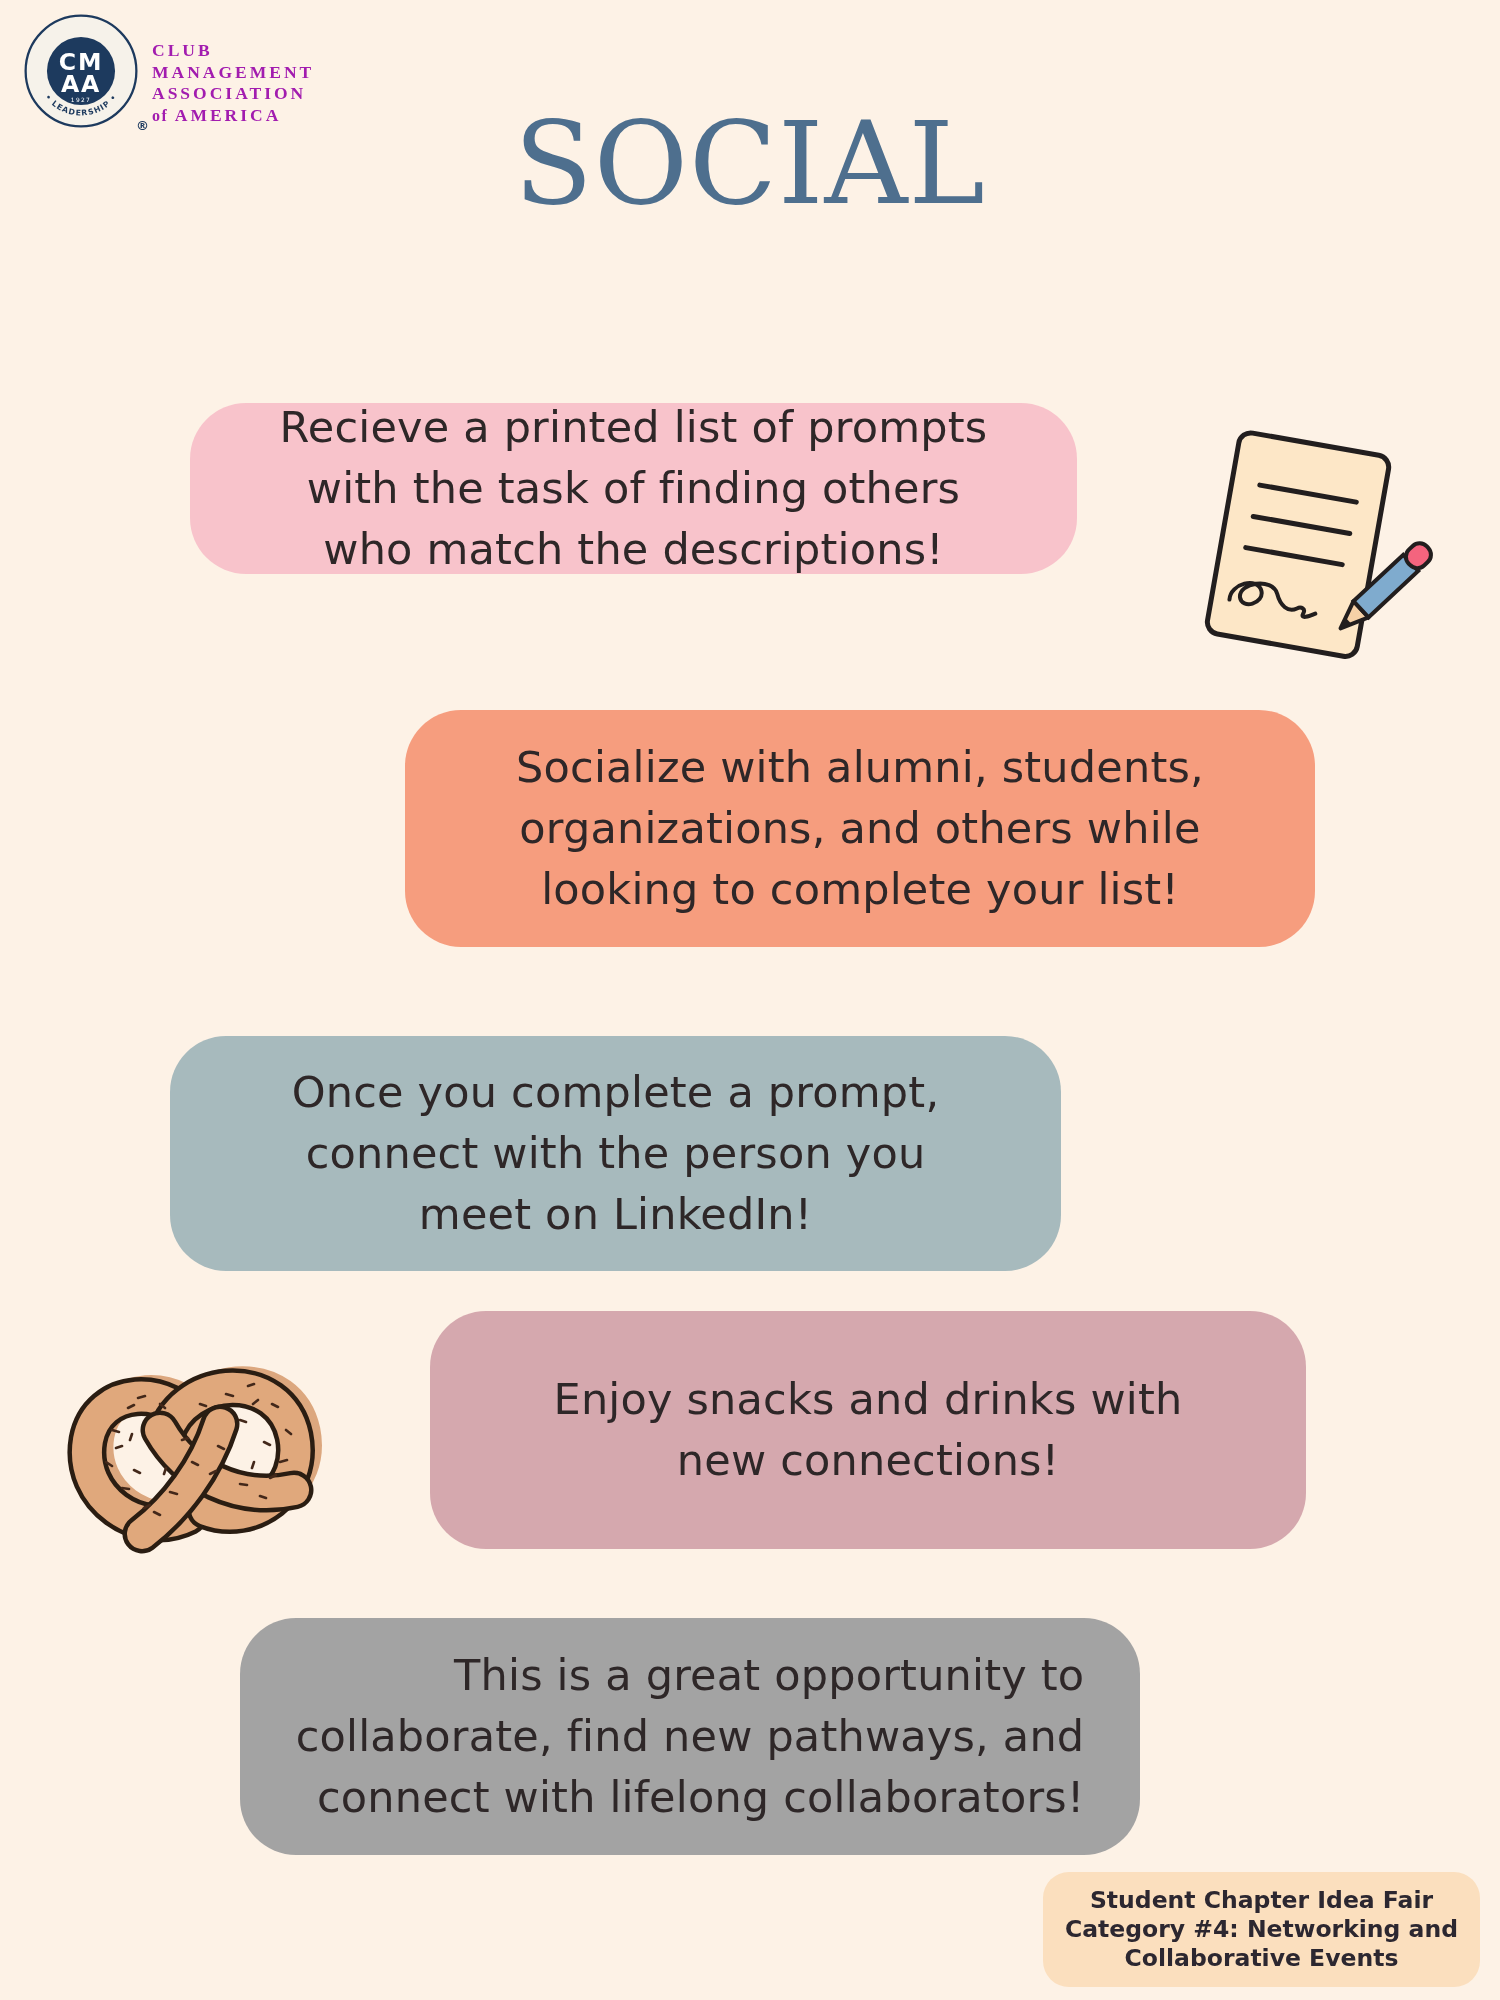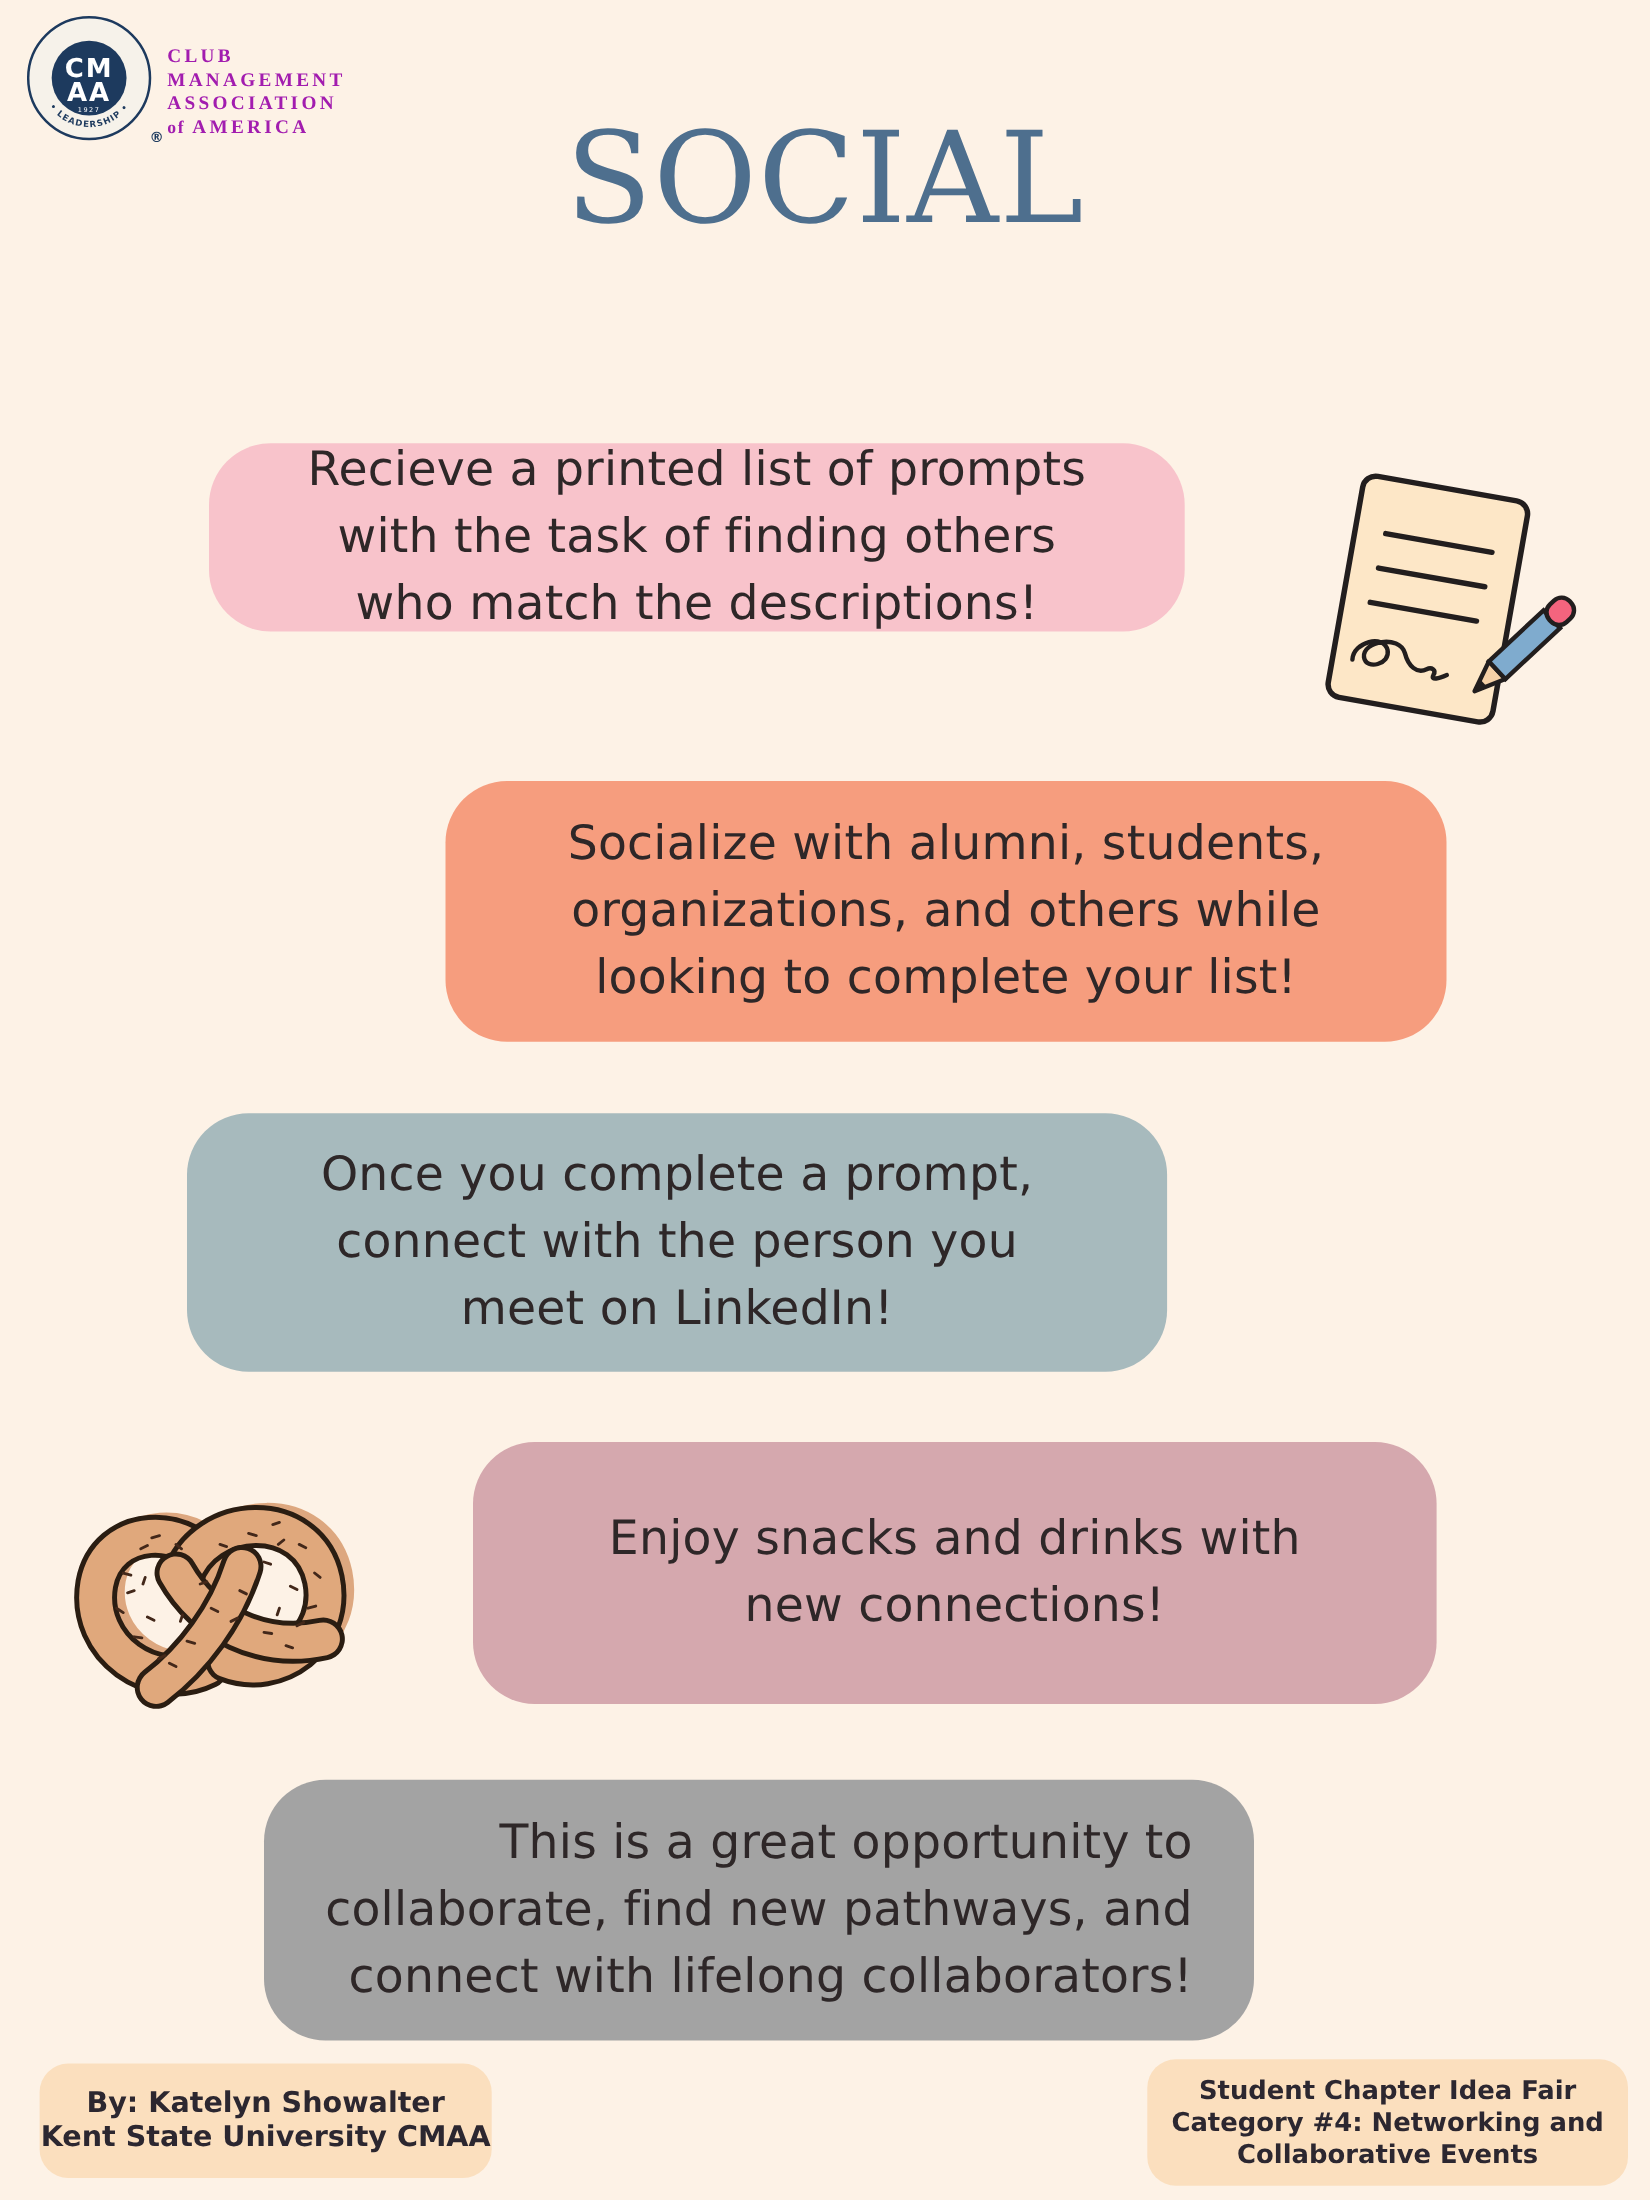--- a/index.html
+++ b/index.html
@@ -122,21 +122,21 @@
   </svg>
 
   <div class="card c2" style="background-color: rgb(246, 157, 126);">
     <div>
       <span class="line">Socialize with alumni, students,</span>
       <span class="line">organizations, and others while</span>
       <span class="line">looking to complete your list!</span>
     </div>
   </div>
 
-  <div class="card c3" style="background-color: rgb(167, 186, 189);">
+  <div class="card c3" style="background-color: rgb(167, 186, 189); margin-top: 24px;">
     <div>
       <span class="line">Once you complete a prompt,</span>
       <span class="line">connect with the person you</span>
       <span class="line">meet on LinkedIn!</span>
     </div>
   </div>
 
   <svg class="pretzel-illo" viewBox="0 0 300 280">
     <g stroke-linecap="round" fill="none">
       <g transform="translate(10,-5)" stroke="#d79b6d" stroke-width="33" opacity="0.85">
@@ -167,24 +167,20 @@
   </div>
 
   <div class="card c5" style="background-color: #a3a3a3; text-align: right;">
     <div>
       <span class="line">This is a great opportunity to</span>
       <span class="line">collaborate, find new pathways, and</span>
       <span class="line">connect with lifelong collaborators!</span>
     </div>
   </div>
 
-  <div class="footer-box f-left" style="background-color: rgb(251, 223, 190);">
-    <span class="line">By: Katelyn Showalter</span>
-    <span class="line">Kent State University CMAA</span>
-  </div>
 
   <div class="footer-box f-right" style="background-color: rgb(251, 223, 190);">
     <span class="line">Student Chapter Idea Fair</span>
     <span class="line">Category #4: Networking and</span>
     <span class="line">Collaborative Events</span>
   </div>
 
 </div>
 
 </body></html>

